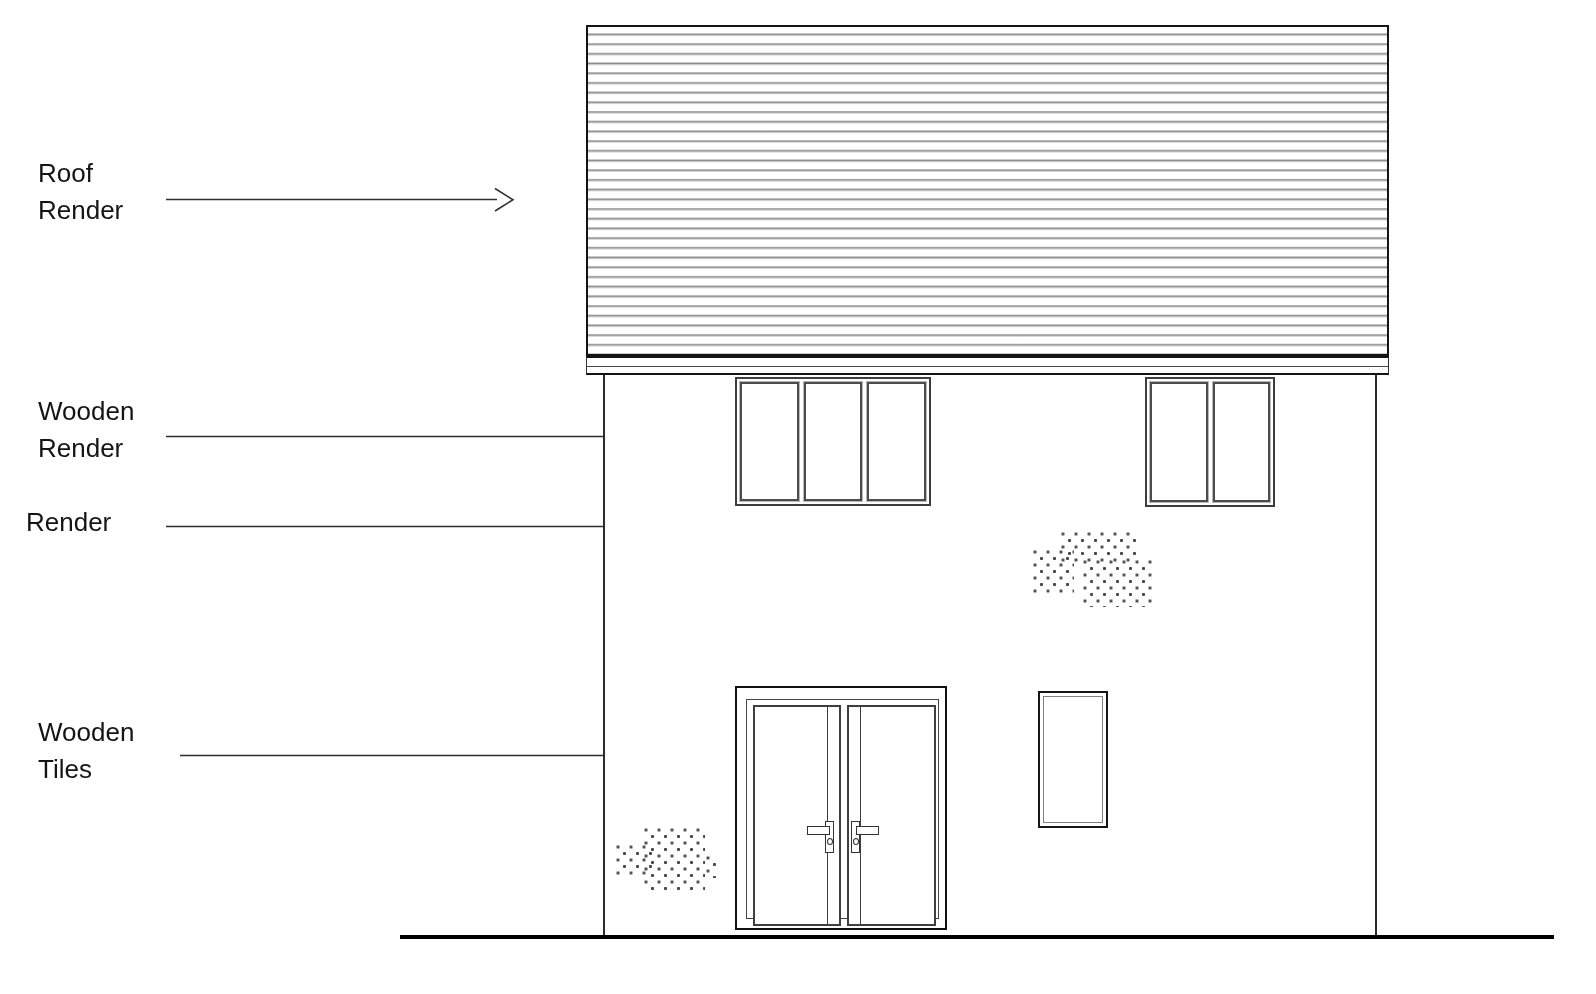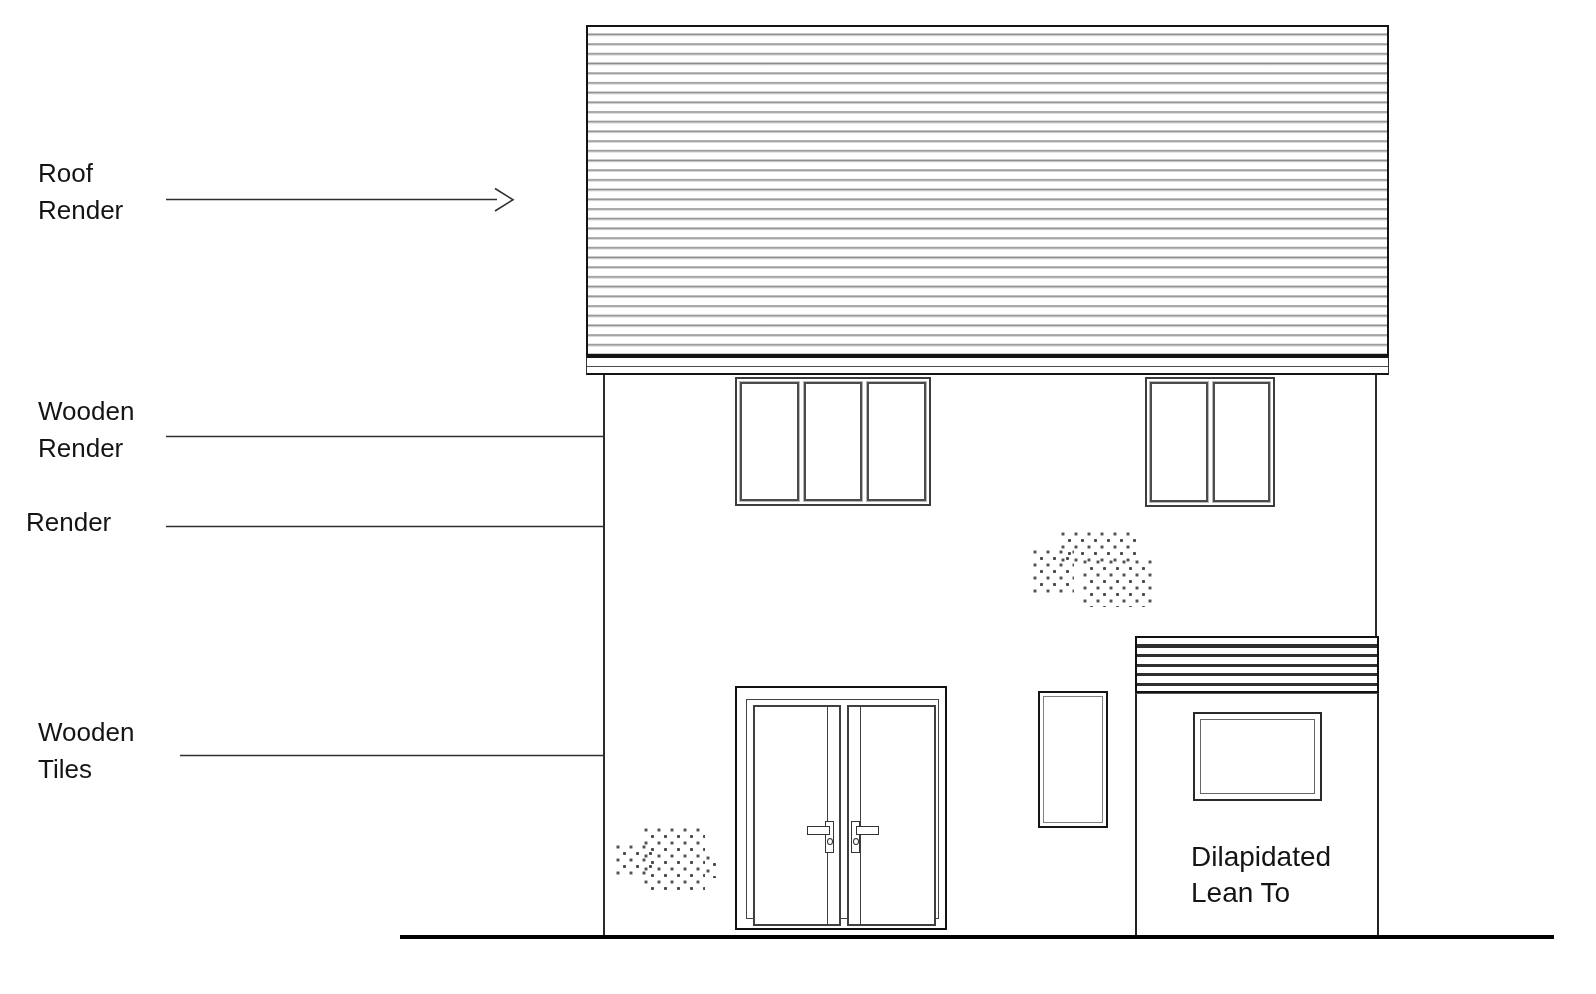--- a/index.html
+++ b/index.html
@@ -184,28 +184,16 @@
     <div class="keyhole key-l"></div>
     <div class="plate plate-r"></div>
     <div class="lever lever-r"></div>
     <div class="keyhole key-r"></div>
   </div>
 
   <div class="abs small-win">
     <div class="small-win-inner"></div>
   </div>
 
-  <div class="abs lean-to">
-    <div class="lean-roof"></div>
-    <div class="lean-body">
-      <div class="lean-window">
-        <div class="lean-window-inner"></div>
-      </div>
-      <div class="lean-label">
-        <span>Dilapidated</span>
-        <span>Lean To</span>
-      </div>
-    </div>
-  </div>
 
   <div class="abs ground"></div>
 
 </div>
 
 </body></html>

